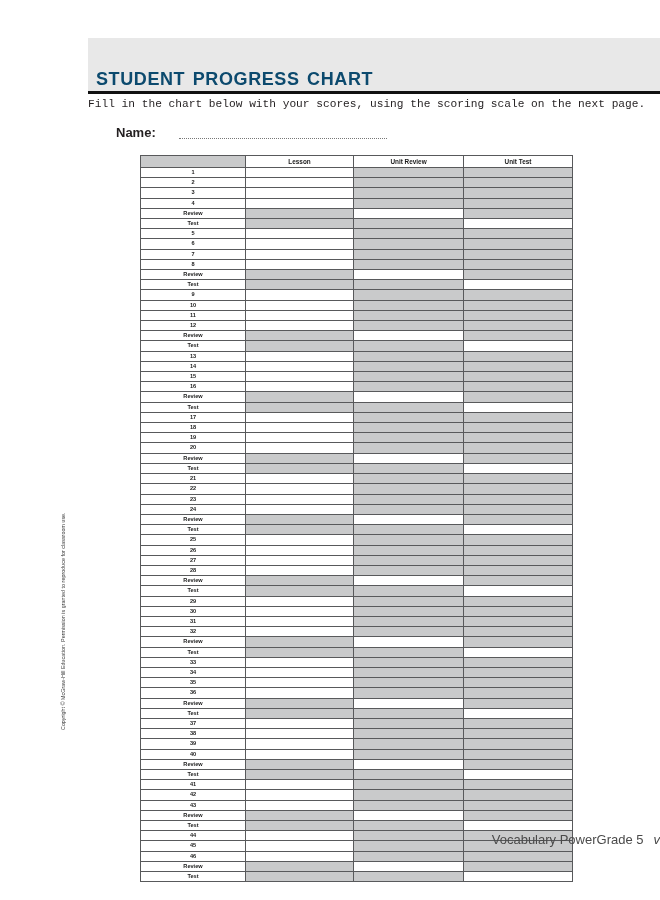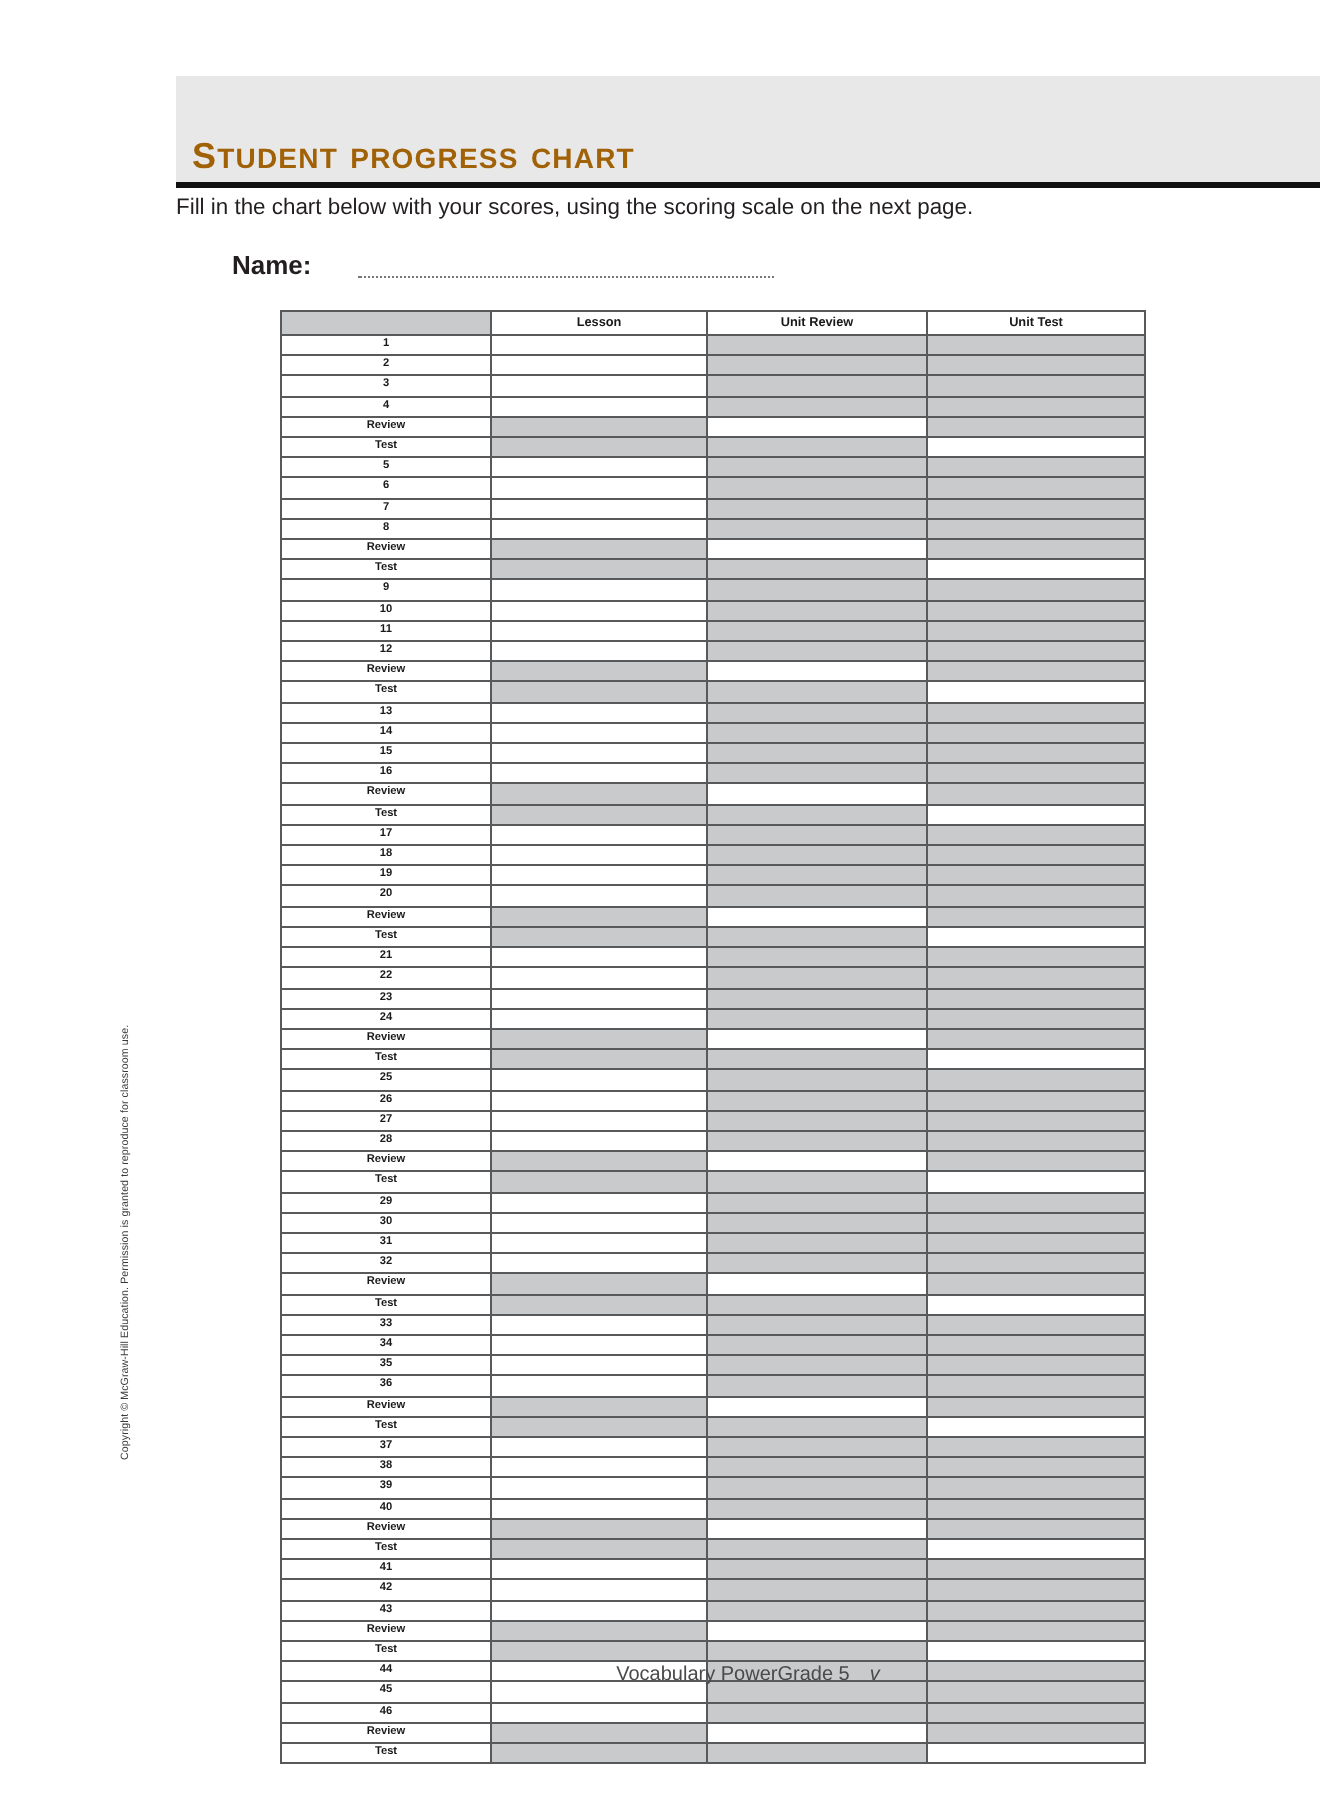--- a/index.html
+++ b/index.html
@@ -22,24 +22,24 @@
     left: 88px;
     top: 38px;
     width: 572px;
     height: 54px;
     background: #e8e8e8;
   }
   #page-title {
     position: absolute;
     left: 8px;
     bottom: 1px;
-    font-size: 20px;
+    font-size: 25px;
     font-weight: bold;
     letter-spacing: 0.6px;
-    color: #a16207;
+    color: #0c4a6e;
     white-space: nowrap;
     font-variant: small-caps;
     text-transform: lowercase;
   }
   #page-title::first-letter { font-size: 25px; }
   #title-rule {
     position: absolute;
     left: 88px;
     top: 91px;
     width: 572px;
@@ -49,20 +49,21 @@
 
   
   #intro-text {
     position: absolute;
     left: 88px;
     top: 97px;
     font-size: 11.2px;
     line-height: 14px;
     color: #231f20;
     white-space: nowrap;
+    font-family: Liberation Mono, monospace;
   }
   #name-row {
     position: absolute;
     left: 88px;
     top: 126px;
     display: flex;
     align-items: flex-end;
     gap: 23px;
     padding-left: 28px;
   }
@@ -131,23 +132,23 @@
   #progress-table tbody tr.row-test td { border-bottom: 1px solid #58595b; }
   #progress-table { border: 1px solid #58595b; }
 
   
   #footer {
     position: absolute;
     left: 88px;
     top: 832px;
     width: 572px;
     display: flex;
-    justify-content: center;
+    justify-content: flex-end;
     align-items: baseline;
-    font-size: 10px;
+    font-size: 13px;
     color: #4a4a4a;
   }
   #footer-right { display: flex; gap: 10px; align-items: baseline; }
   #footer-page { font-style: italic; }
 </style>
 </head>
 <body>
 
 <div id="header-banner">
   <div id="page-title">Student Progress Chart</div>

